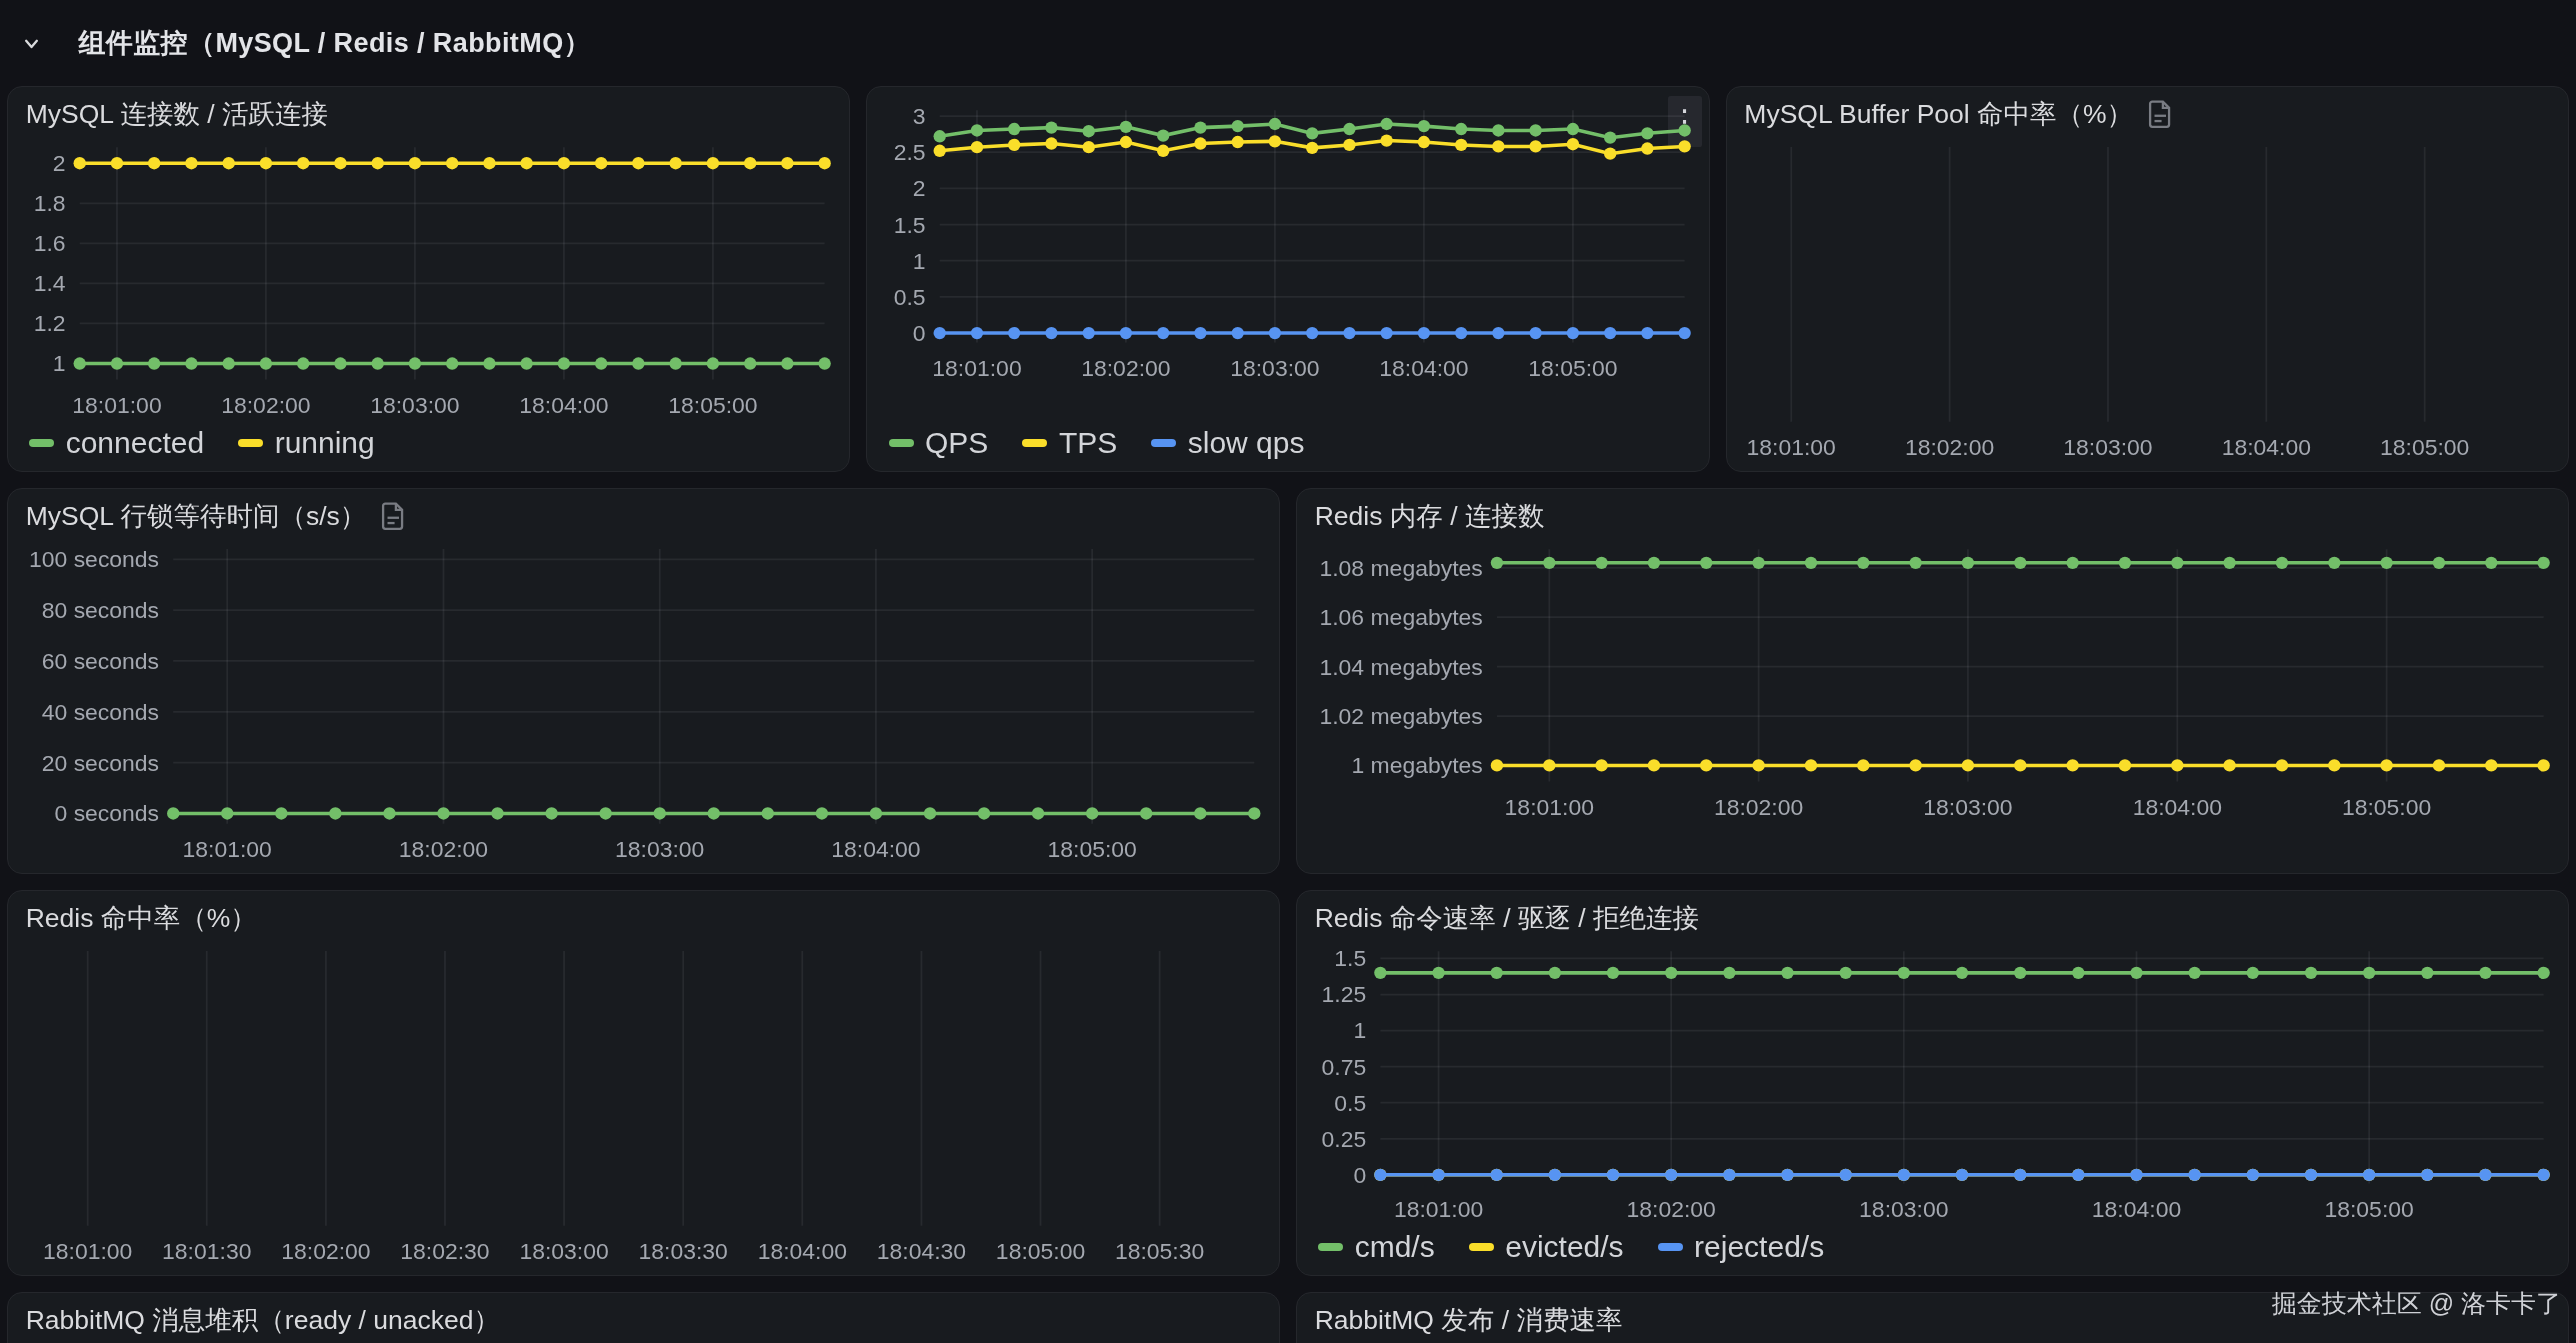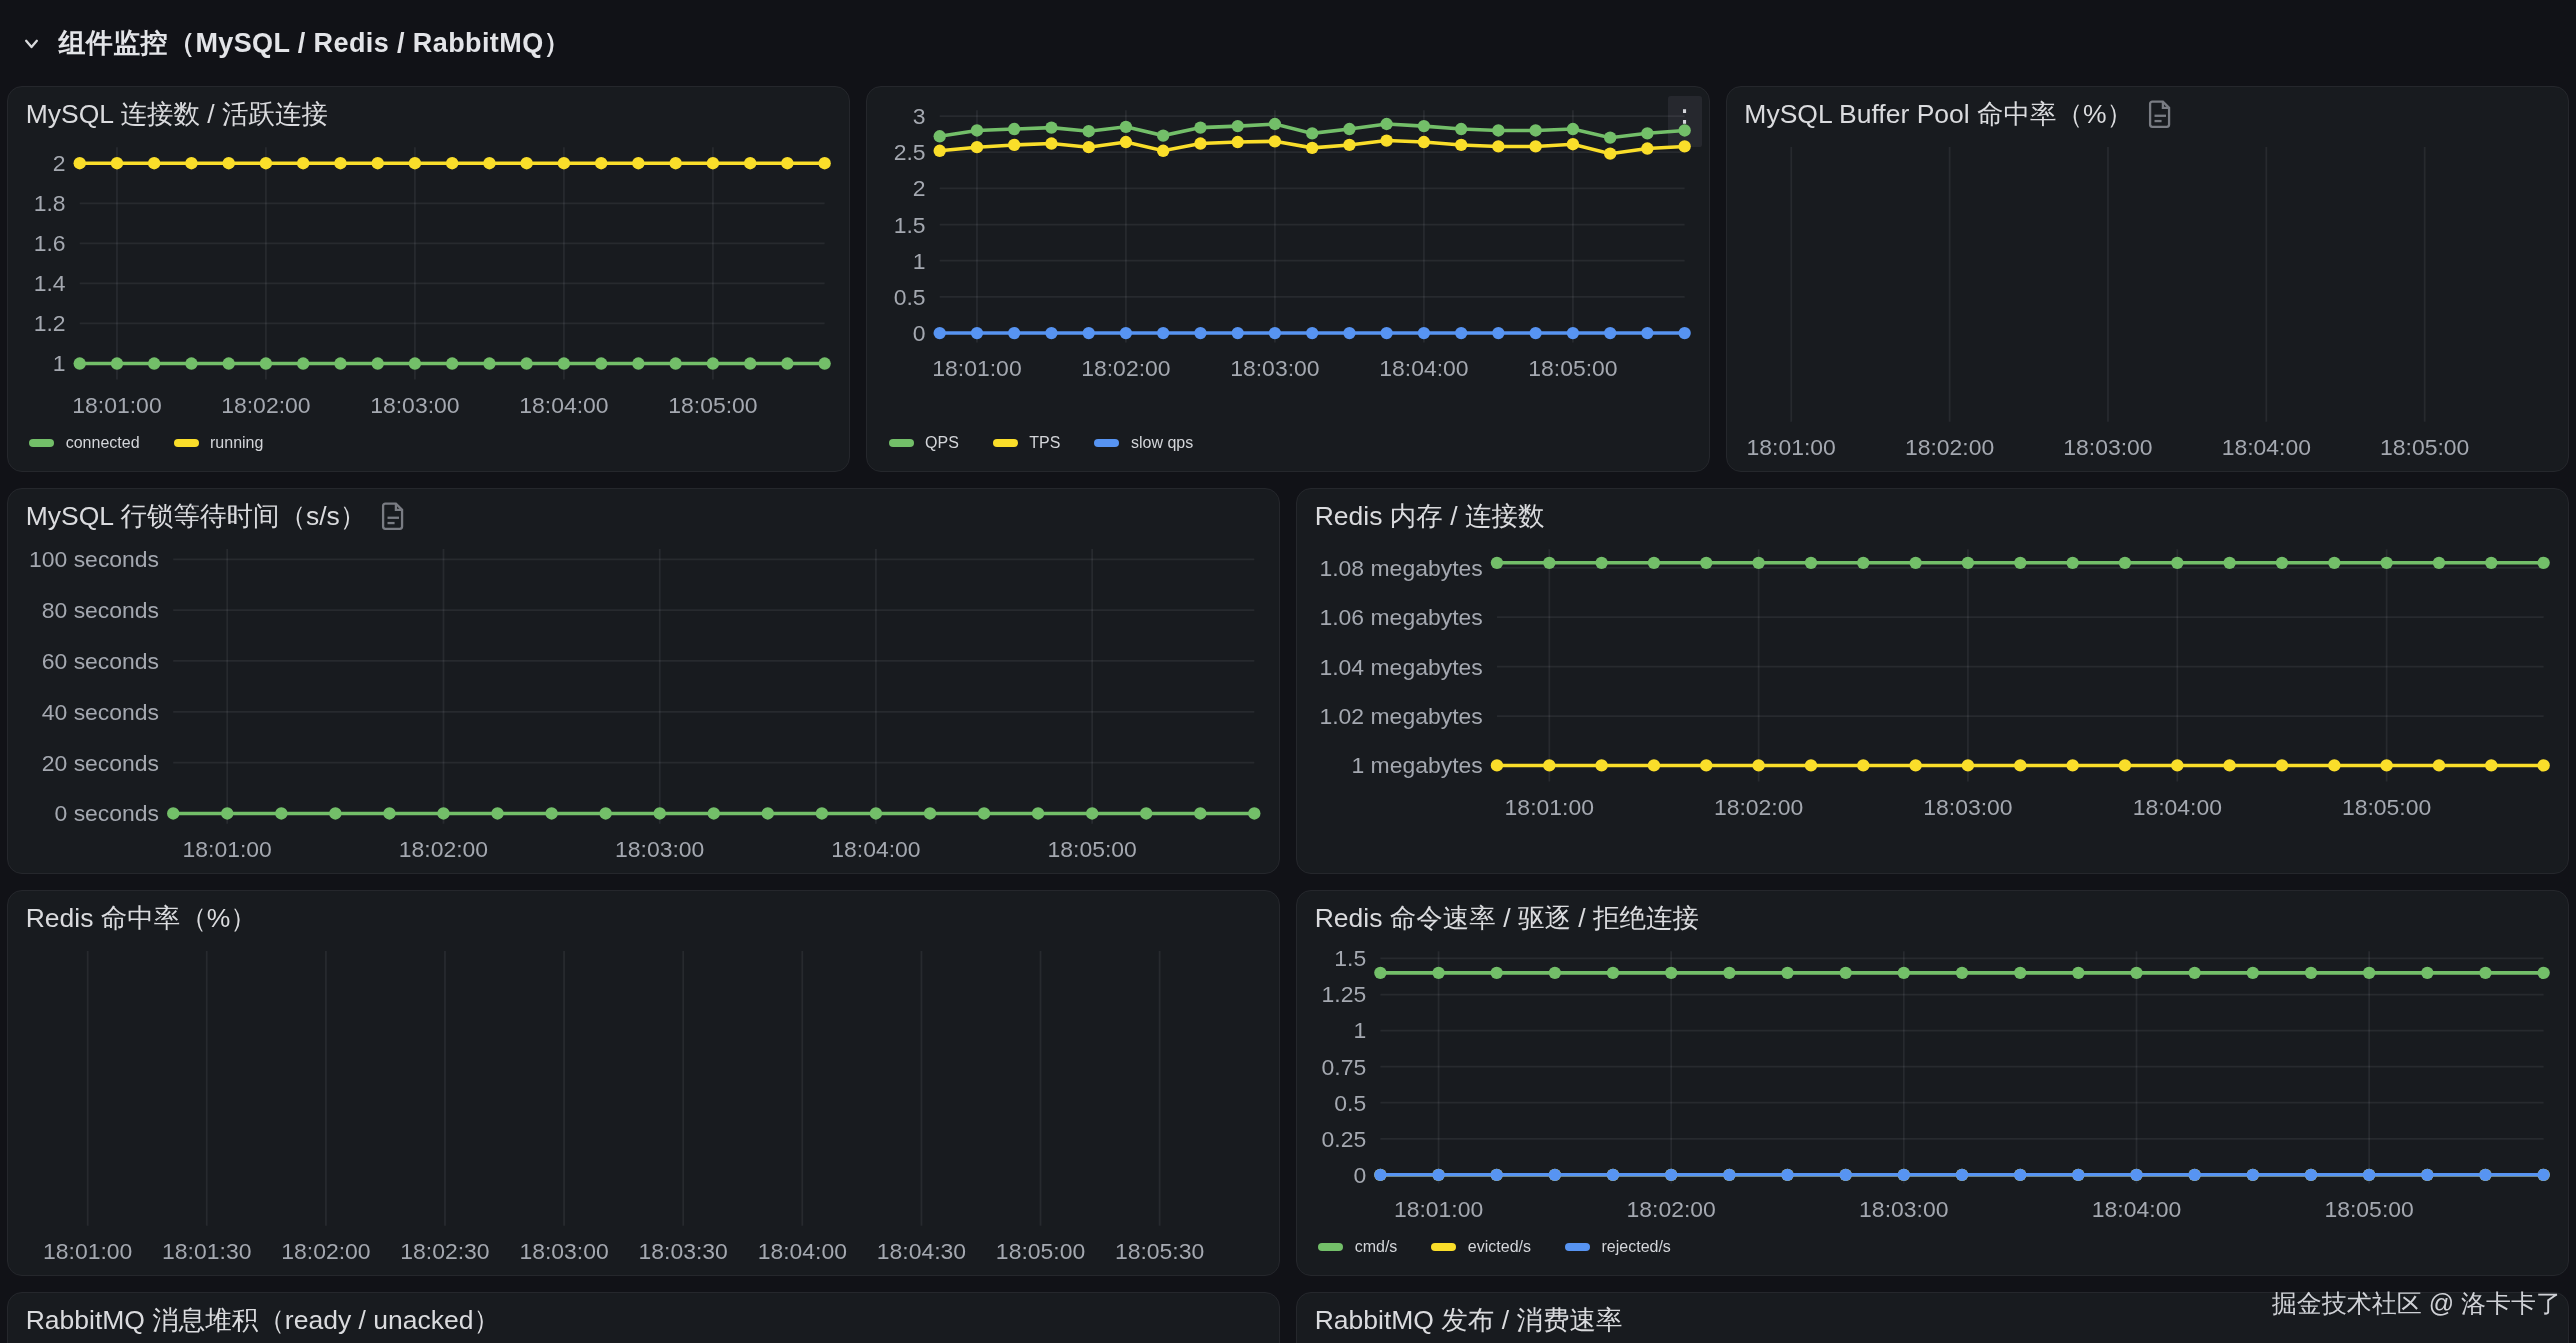--- a/index.html
+++ b/index.html
@@ -1,39 +1,39 @@
 <!DOCTYPE html>
 <html style="font-size:14px"><head>
 <meta charset="utf-8">
 <style>
   html,body{margin:0;padding:0;background:#111217;width:2576px;height:1344px;overflow:hidden;
     font-family:"Liberation Sans","DejaVu Sans",sans-serif;}
   .dash{padding:0 7px;}
   .row-header{height:86px;display:flex;align-items:center;gap:14px;padding-left:12.4px;cursor:pointer;}
-  .row-title{font-size:27px;font-weight:bold;color:#e3e4e8;letter-spacing:0.4px;}
+  .row-title{font-size:27px;font-weight:bold;color:#e3e4e8;letter-spacing:0.4px;margin-left:20px;}
   .chev{width:25px;height:25px;flex:0 0 auto;}
   .grid{display:grid;gap:16px;margin-bottom:16px;}
   .g3{grid-template-columns:1fr 1fr 1fr;height:386px;}
   .g2{grid-template-columns:1fr 1fr;height:386px;}
   .g2c{grid-template-columns:1fr 1fr;height:386px;margin-top:12px;}
   .panel{background:#181b1f;border:0.9px solid #25272c;border-radius:15px;display:flex;flex-direction:column;
     padding:8.8px 12.4px 7px 12.4px;position:relative;overflow:hidden;}
   .phead{height:37px;display:flex;align-items:center;gap:14px;padding-left:5.3px;flex:0 0 auto;}
   .ptitle{font-size:26.5px;font-weight:500;color:#dadbde;white-space:nowrap;}
   .info-ic{width:26.5px;height:30px;opacity:.75;}
   .kebab{position:absolute;top:8.8px;right:7px;width:34px;height:51px;background:#26282e;border-radius:2.6px;
     display:flex;align-items:center;justify-content:center;cursor:pointer;}
   .kebab span{color:#d5d7db;font-size:30px;line-height:1;letter-spacing:0;}
   .chart-box{flex:1 1 auto;position:relative;min-height:0;}
   .chart-box svg{position:absolute;inset:0;}
   .ax{font-family:"Liberation Sans","DejaVu Sans",sans-serif;font-size:26px;fill:#a4a8b0;}
   .legend{height:42px;flex:0 0 auto;display:flex;align-items:center;gap:34px;padding-left:8.8px;}
   .litem{display:flex;align-items:center;gap:11.5px;cursor:pointer;}
   .pill{width:25px;height:8.8px;border-radius:4.4px;display:inline-block;}
-  .llabel{font-size:16px;color:#d3d5d9;}
+  .llabel{font-size:30px;color:#d3d5d9;}
   .watermark{position:absolute;right:15px;top:1287px;font-size:25px;color:#cfd1d6;z-index:5;}
 </style>
 </head>
 <body>
 
 <div class="dash">
 
   <div class="row-header">
     <svg class="chev" viewBox="0 0 28 28">
       <polyline points="8,11 14,18 20,11" fill="none" stroke="#d9dadd" stroke-width="2.6" stroke-linecap="round" stroke-linejoin="round"></polyline>

